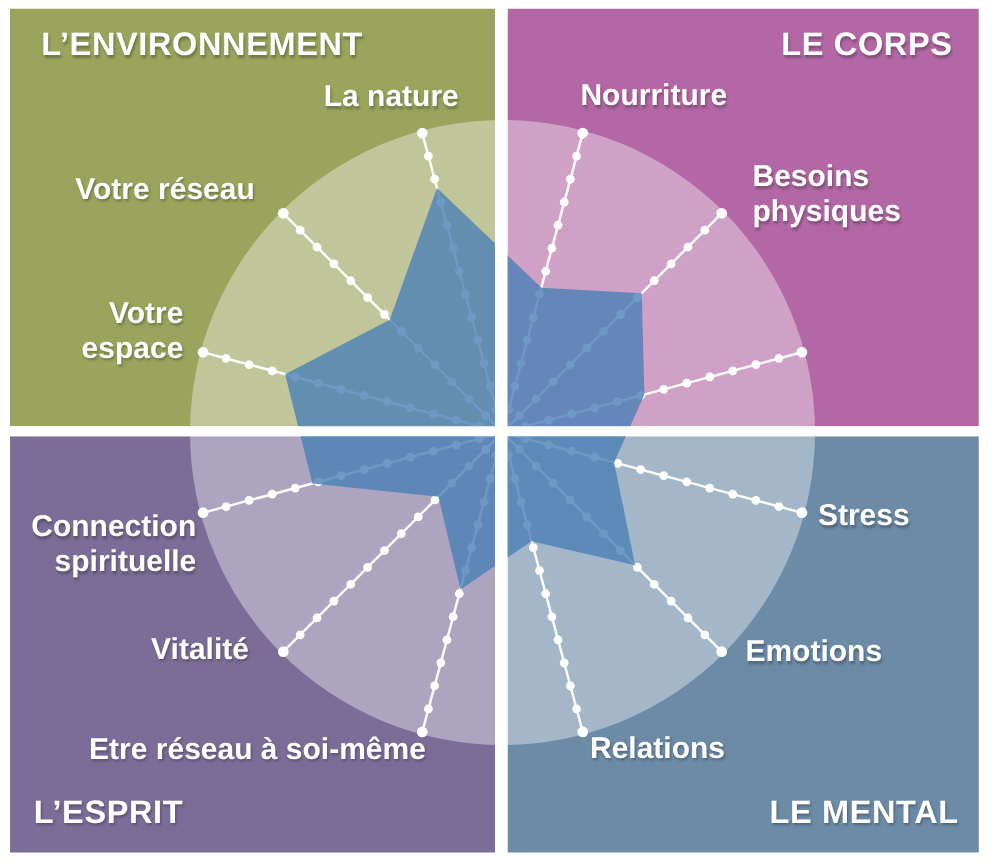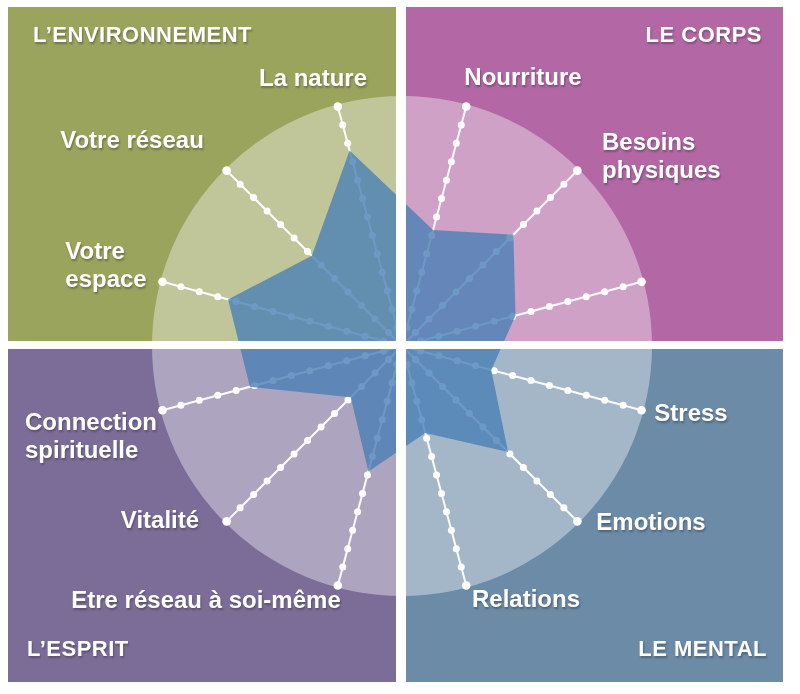--- a/index.html
+++ b/index.html
@@ -12,30 +12,30 @@
   .q-tr{left:406px;top:7px;width:377px;height:334px;background:#B368A5;}
   .q-bl{left:8px;top:349px;width:388px;height:333px;background:#7B6D98;}
   .q-br{left:406px;top:349px;width:377px;height:333px;background:#6C8BA7;}
   #wheel{position:absolute;left:0;top:0;z-index:2;}
   .divider{position:absolute;background:#ffffff;z-index:3;}
   .div-v{left:396px;top:0;width:10px;height:694px;}
   .div-h{left:0;top:341px;width:800px;height:8px;}
   .txt{
     position:absolute;z-index:4;color:#ffffff;font-weight:bold;
     text-shadow:1px 2px 2px rgba(40,40,40,0.38);
-    white-space:pre-line;line-height:28px;font-size:24px;text-align:left;
+    white-space:pre-line;line-height:28px;font-size:24px;text-align:right;
   }
   .anchor-c{transform:translate(-50%,-50%);}
-  .title{font-size:22px;line-height:32px;letter-spacing:0.5px;}
+  .title{font-size:26px;line-height:32px;letter-spacing:0.5px;}
   .t-env{left:33px;top:19px;text-align:left;}
   .t-corps{right:38px;top:19px;text-align:right;}
   .t-esprit{left:27px;top:633px;text-align:left;}
   .t-mental{right:33px;top:633px;text-align:right;}
   .lbl-nature{left:313px;top:78px;}
-  .lbl-reseau{left:132px;top:140px;}
+  .lbl-reseau{left:132px;top:152px;}
   .lbl-espace{left:106px;top:265px;}
   .lbl-nourriture{left:523px;top:77px;}
   .lbl-besoins{left:602px;top:128px;text-align:left;}
   .lbl-detox{left:657px;top:232px;text-align:left;}
   .lbl-stress{left:691px;top:413px;}
   .lbl-relations{left:651px;top:522px;}
   .lbl-emotions{left:526px;top:599px;}
   .lbl-connection{left:91px;top:436px;}
   .lbl-vitalite{left:160px;top:520px;}
   .lbl-etre{left:206px;top:600px;}

